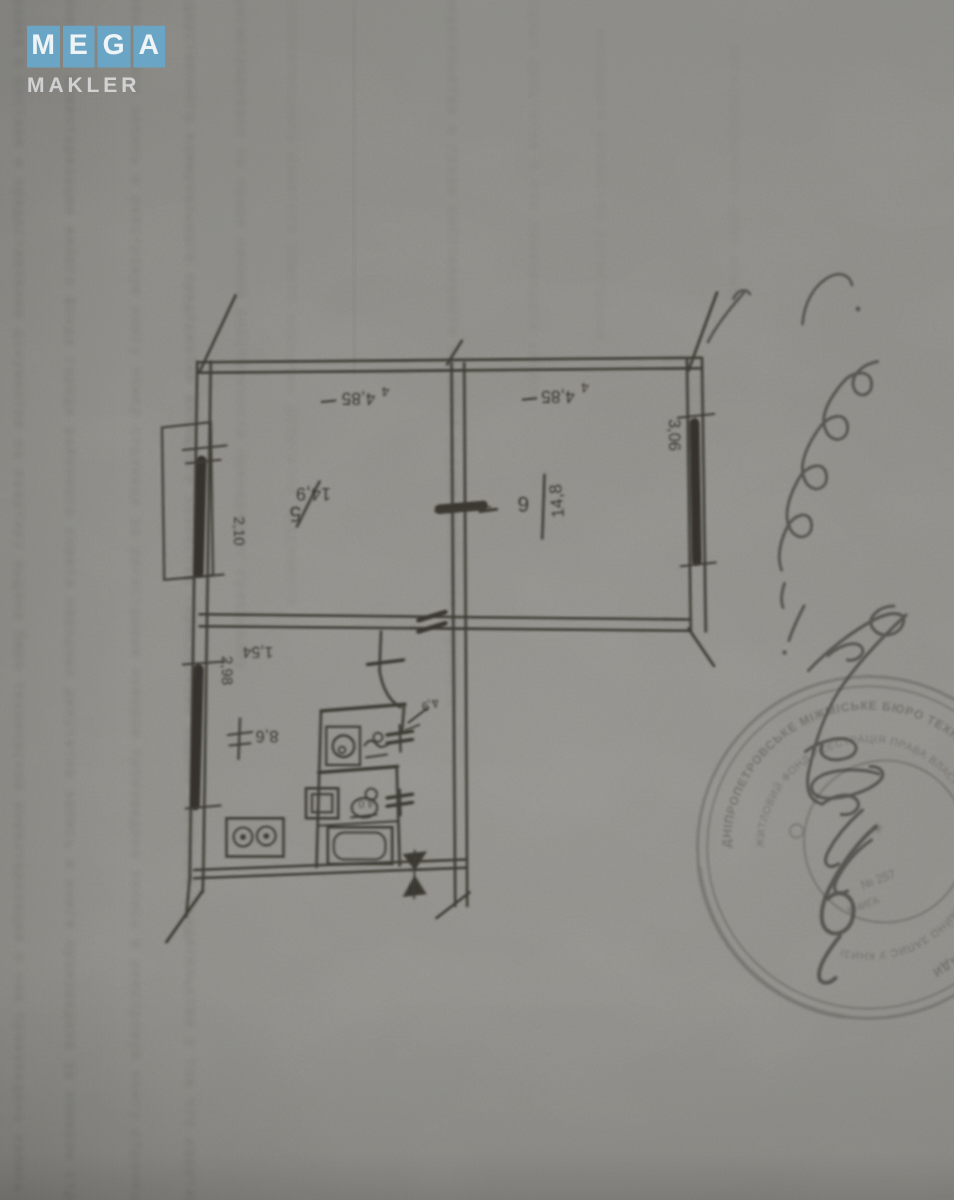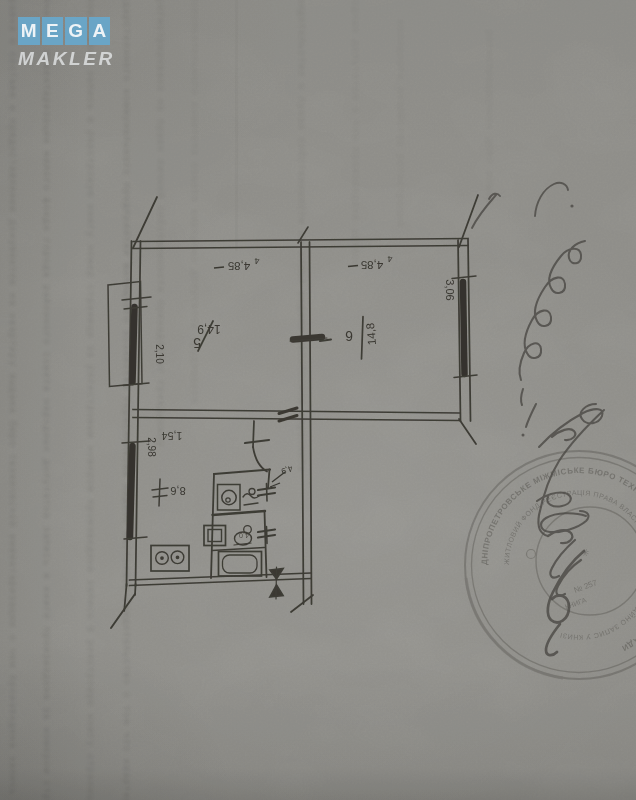--- a/index.html
+++ b/index.html
@@ -10,21 +10,21 @@
  radial-gradient(80% 55% at 58% 62%, rgba(255,255,255,.075), rgba(255,255,255,0) 75%),
  linear-gradient(180deg, rgba(20,20,18,.025) 0%, rgba(20,20,18,.012) 10%, rgba(20,20,18,0) 20%),
  linear-gradient(0deg, rgba(15,15,13,.17) 0%, rgba(15,15,13,.06) 4%, rgba(15,15,13,0) 17%),
  linear-gradient(90deg, rgba(20,20,18,.06) 0%, rgba(20,20,18,0) 13%),
  radial-gradient(45% 32% at 6% 5%, rgba(20,20,18,.06), rgba(0,0,0,0) 100%),
  radial-gradient(35% 22% at 2% 100%, rgba(15,15,13,.10), rgba(0,0,0,0) 100%);
 }
 #logo{position:absolute;left:18px;top:17px;z-index:5;}
 .tiles{display:flex;gap:2px;}
 .tile{width:21.5px;height:28px;background:#6aa5c6;color:#eef3f6;font-weight:bold;font-size:19px;display:flex;align-items:center;justify-content:center;}
-.makler{margin-top:3px;font-size:19px;color:rgba(230,232,233,.78);letter-spacing:2.6px;font-weight:bold;font-style:italic;}
+.makler{margin-top:3px;font-size:14px;color:rgba(230,232,233,.78);letter-spacing:2.6px;font-weight:bold;}
 svg{position:absolute;left:0;top:0;}
 </style>
 </head>
 <body>
 
 <div id="page">
 
 <div id="logo">
 <div class="tiles">
         <div class="tile">M</div>

